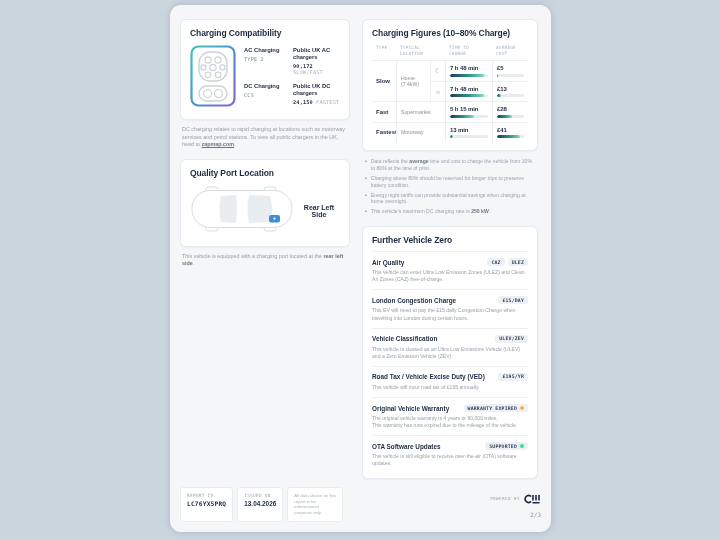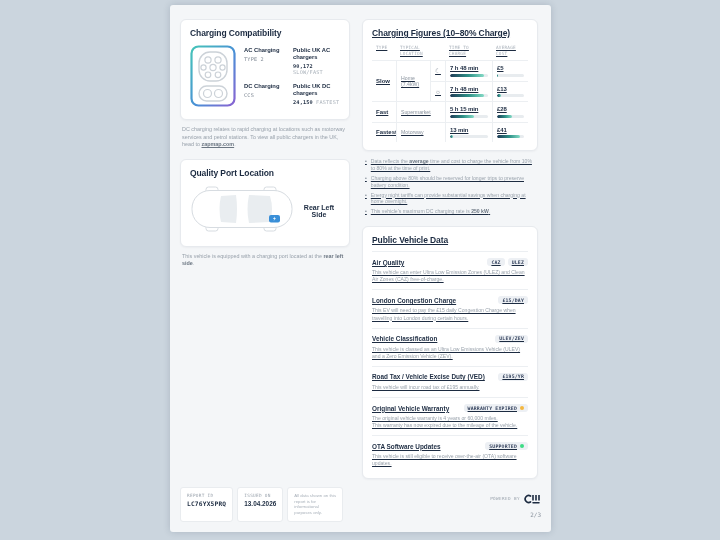--- a/index.html
+++ b/index.html
@@ -5,26 +5,26 @@
   * { box-sizing: border-box; margin: 0; padding: 0; }
   html,body { width:720px; height:540px; }
   body {
     background:#cbd5de;
     font-family:"Liberation Sans", sans-serif;
     position:relative; overflow:hidden;
     color:#1c2b41;
   }
   .sheet {
     position:absolute; left:170px; top:5px; width:381px; height:527px;
-    background:#f4f6f8; border-radius:3px;
+    background:#f4f6f8; border-radius:11px;
     box-shadow:0 0 7px rgba(30,45,70,.18);
   }
   .col { position:absolute; top:14px; }
   .col-left  { left:10px;  width:170px; }
-  .col-right { left:192px; width:176px;text-decoration:underline; }
+  .col-right { left:192px; width:176px; }
 
   .card {
     background:#ffffff; border:1px solid #e7eaee; border-radius:6px;
     padding:8px 9px; box-shadow:0 1px 2px rgba(20,35,60,.04);
   }
   .card h2 {
     font-size:8.5px; font-weight:bold; color:#1c2b41; letter-spacing:-.1px;
   }
 
   
@@ -303,21 +303,21 @@
           <span class="bdot">•</span>
           <span><span>Energy night tariffs can provide substantial savings when charging at home overnight.</span><b></b><span></span></span>
         </li>
       <li>
           <span class="bdot">•</span>
           <span><span>This vehicle's maximum DC charging rate is </span><b>250 kW</b><span>.</span></span>
         </li>
     </ul>
 
     <section class="card further-card">
-      <h2>Public Vehicle Data</h2>
+      <h2>Further Vehicle Zero</h2>
 
       <div class="fv-item">
         <div class="fv-head">
           <span class="fv-title">Air Quality</span>
           <span class="badges">
             <span class="badge">CAZ</span>
             <span class="badge">ULEZ</span>
           </span>
         </div>
         <div class="fv-desc">This vehicle can enter Ultra Low Emission Zones (ULEZ) and Clean Air Zones (CAZ) free-of-charge.</div>

